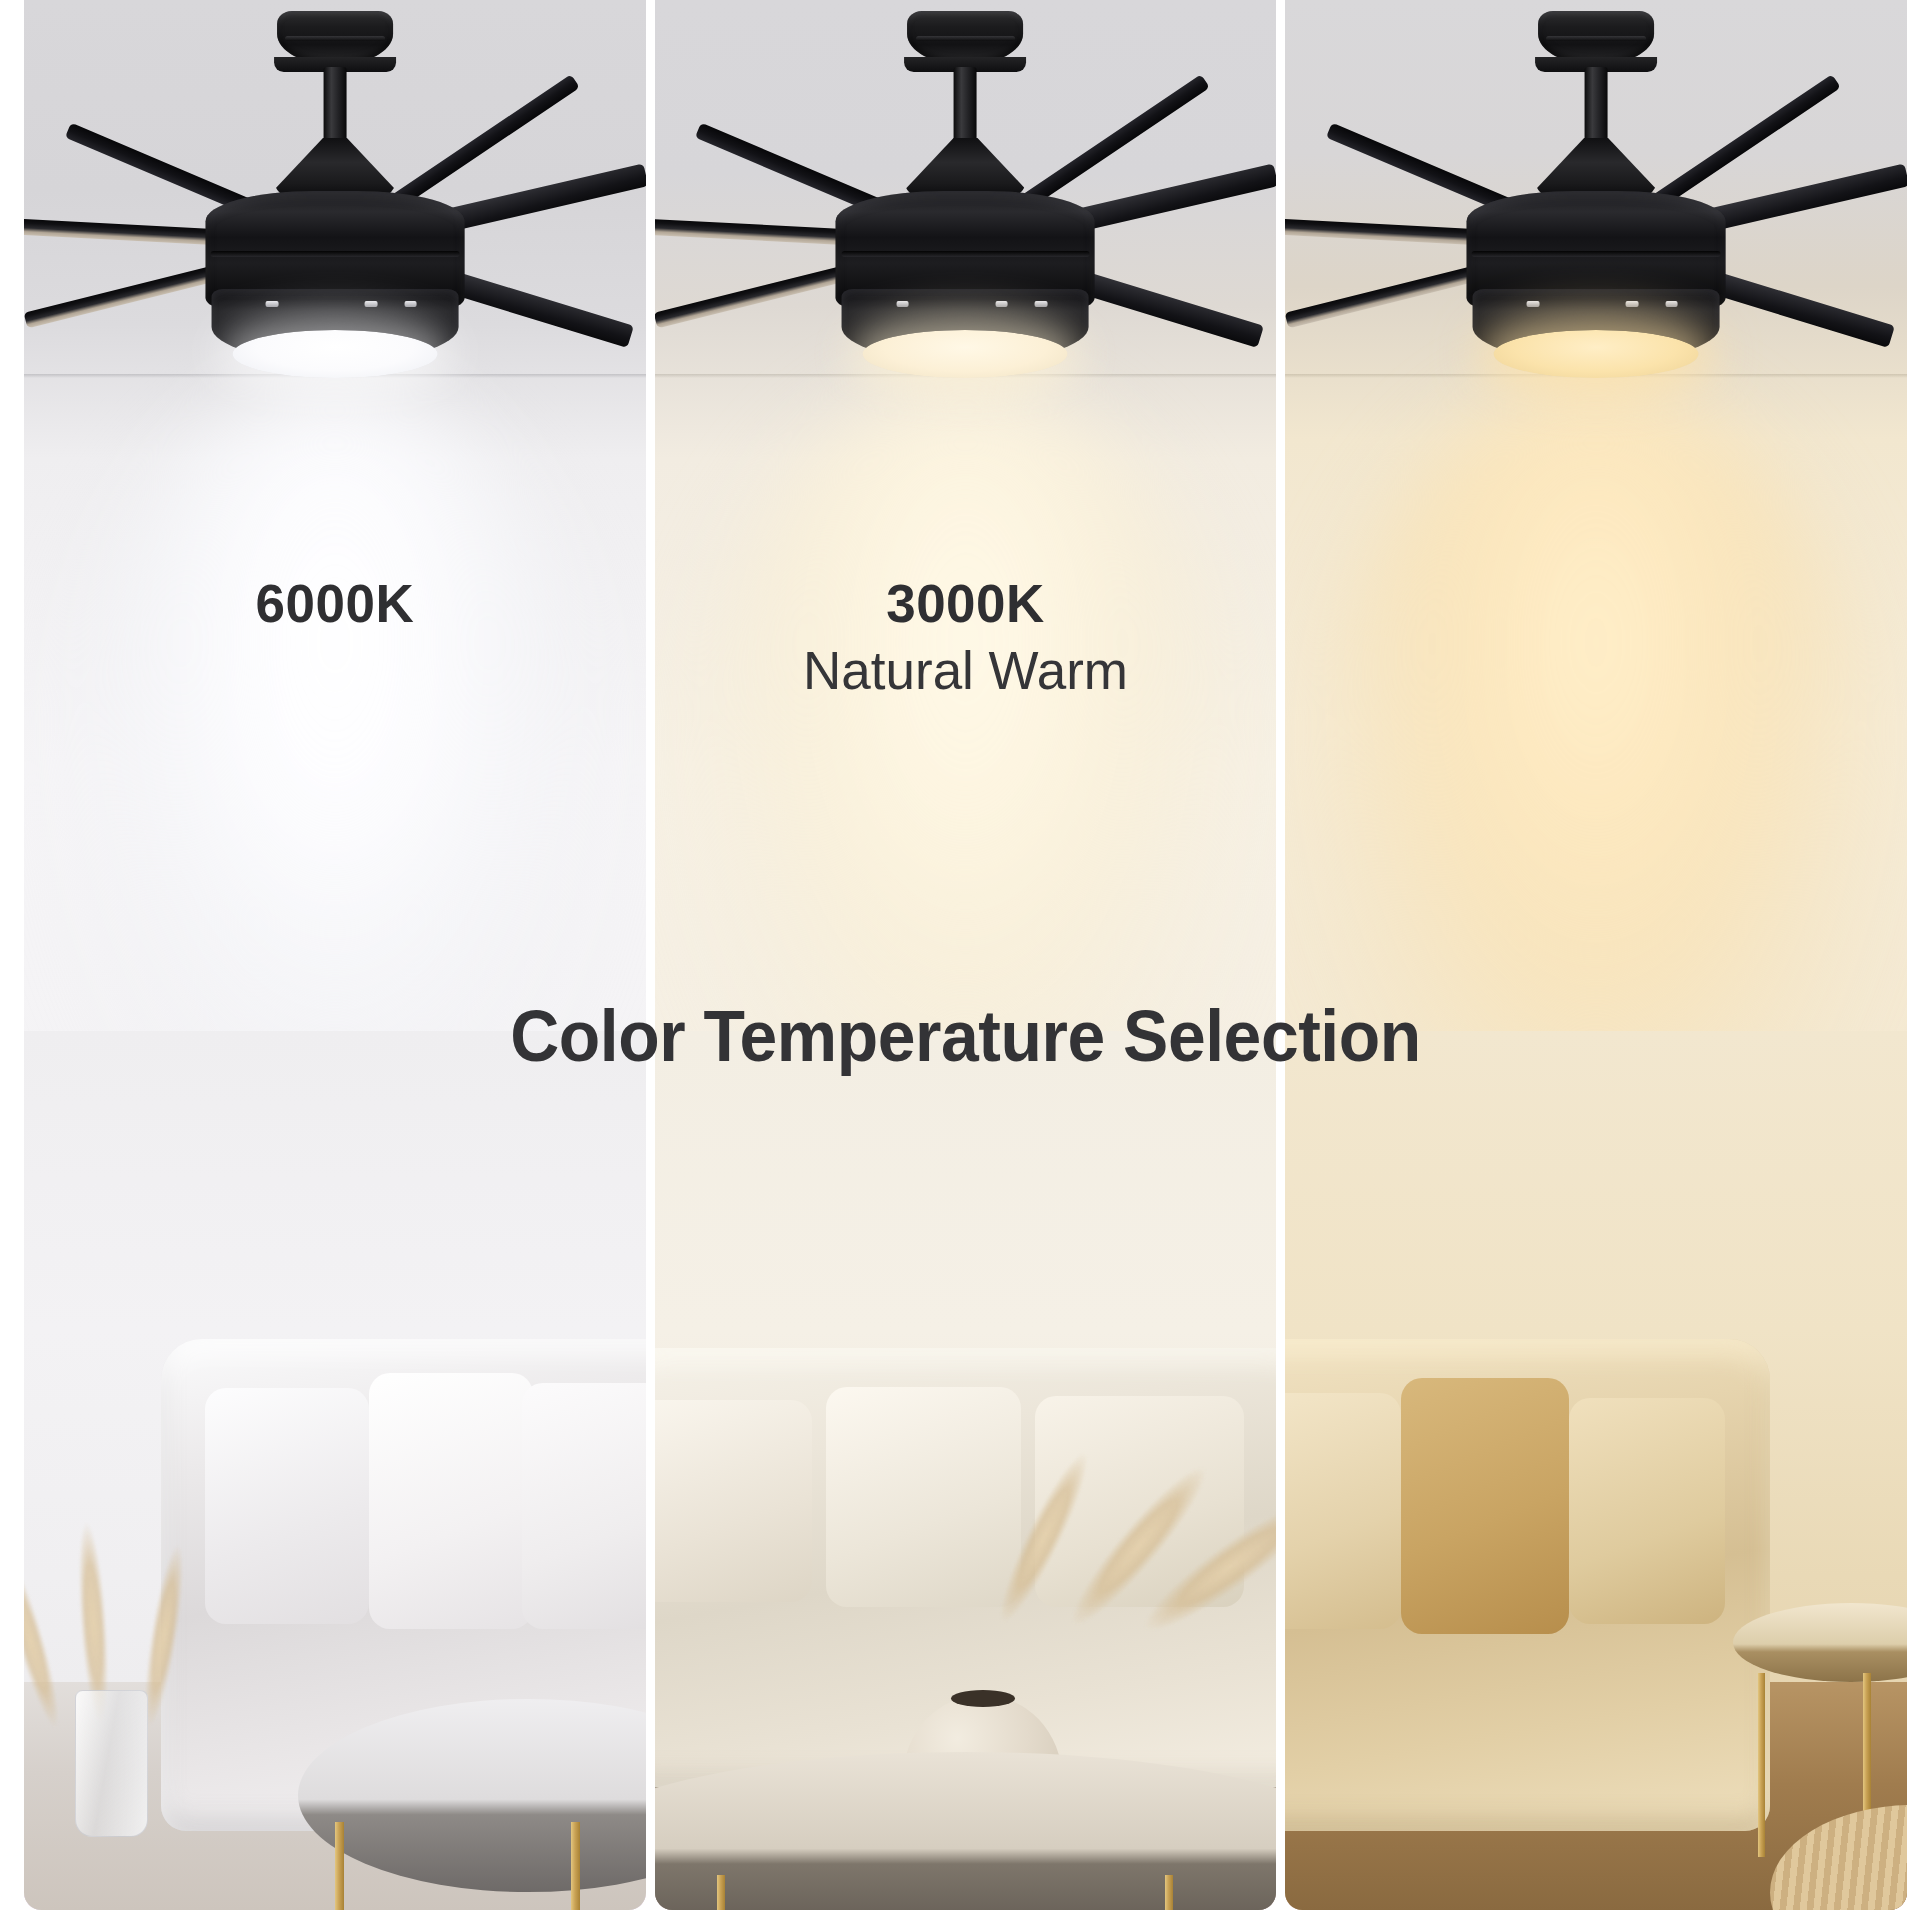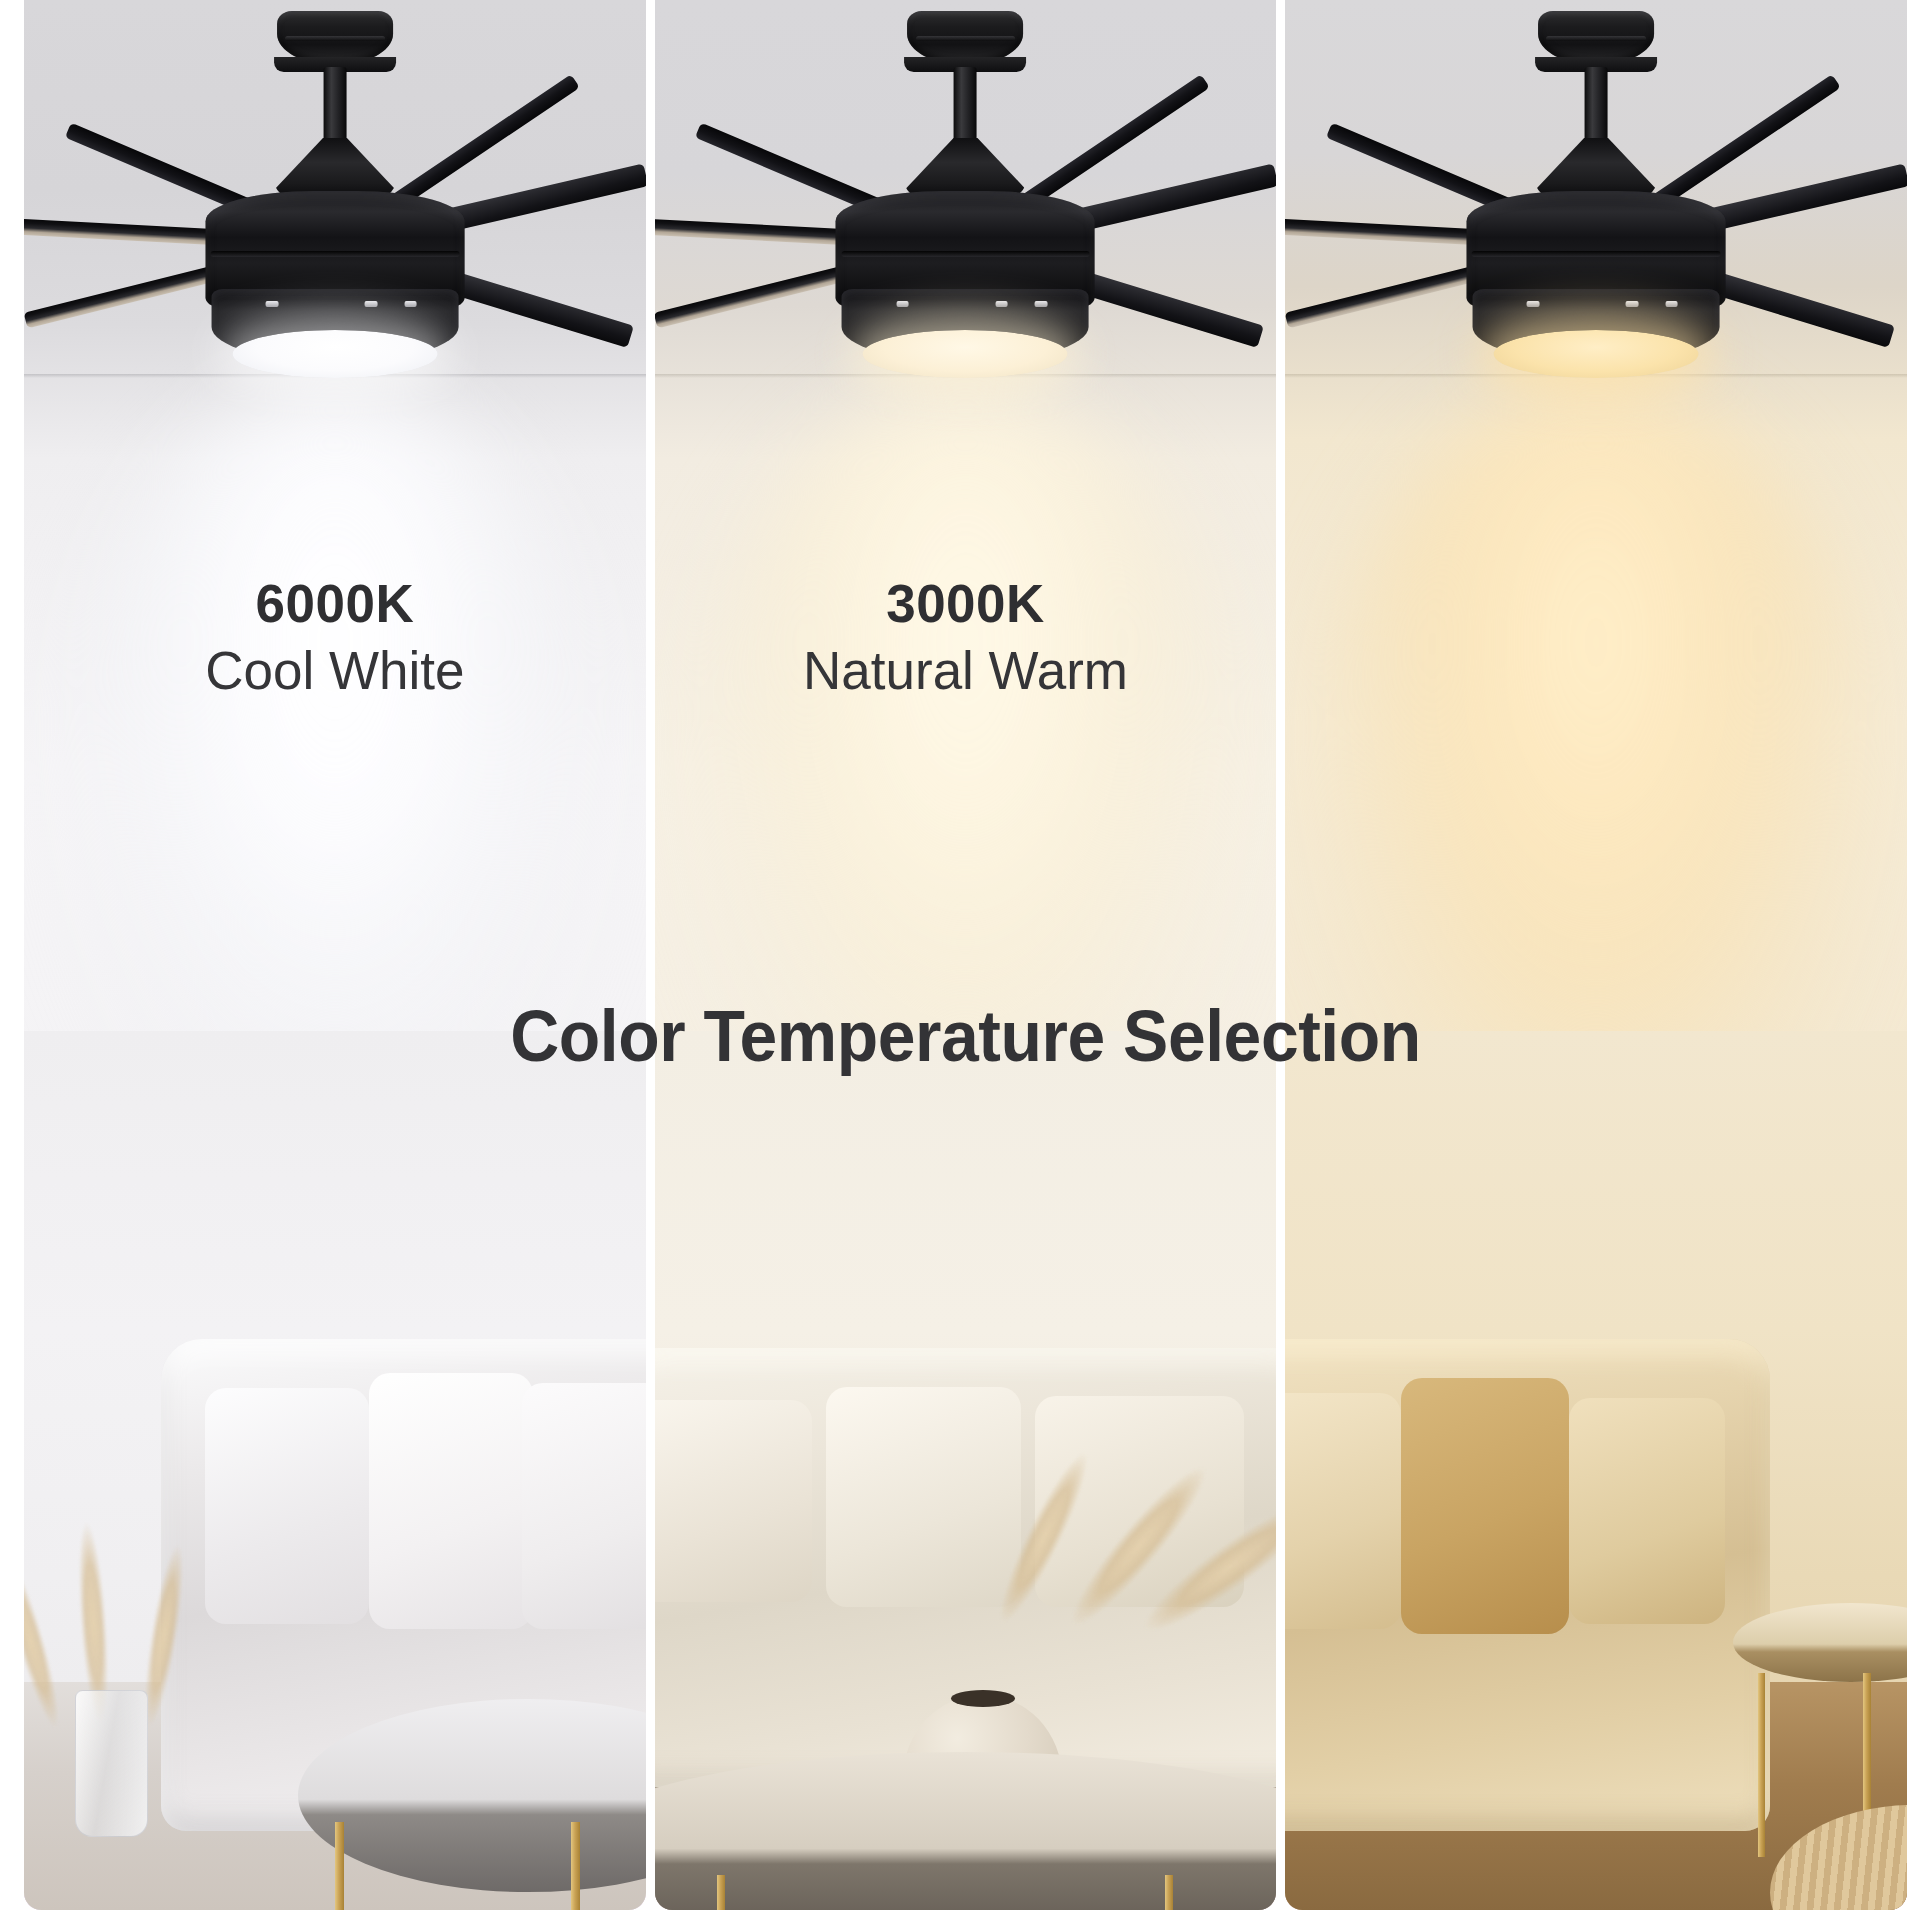--- a/index.html
+++ b/index.html
@@ -262,21 +262,20 @@
         <div class="lightring">
           <div class="screw" style="left:22%;"></div>
           <div class="screw" style="left:62%;"></div>
           <div class="screw" style="left:78%;"></div>
         </div>
         <div class="lens"></div>
       </div>
 
       <div class="labelblock">
         <div class="kelvin">6000K</div>
-        <div class="ctname">Cool White</div>
       </div>
     </div>
 
     <div class="panel p2">
       <div class="wall"></div>
       <div class="ceilline"></div>
       <div class="glow"></div>
 
       <div class="room">
         <div class="floor"></div>

